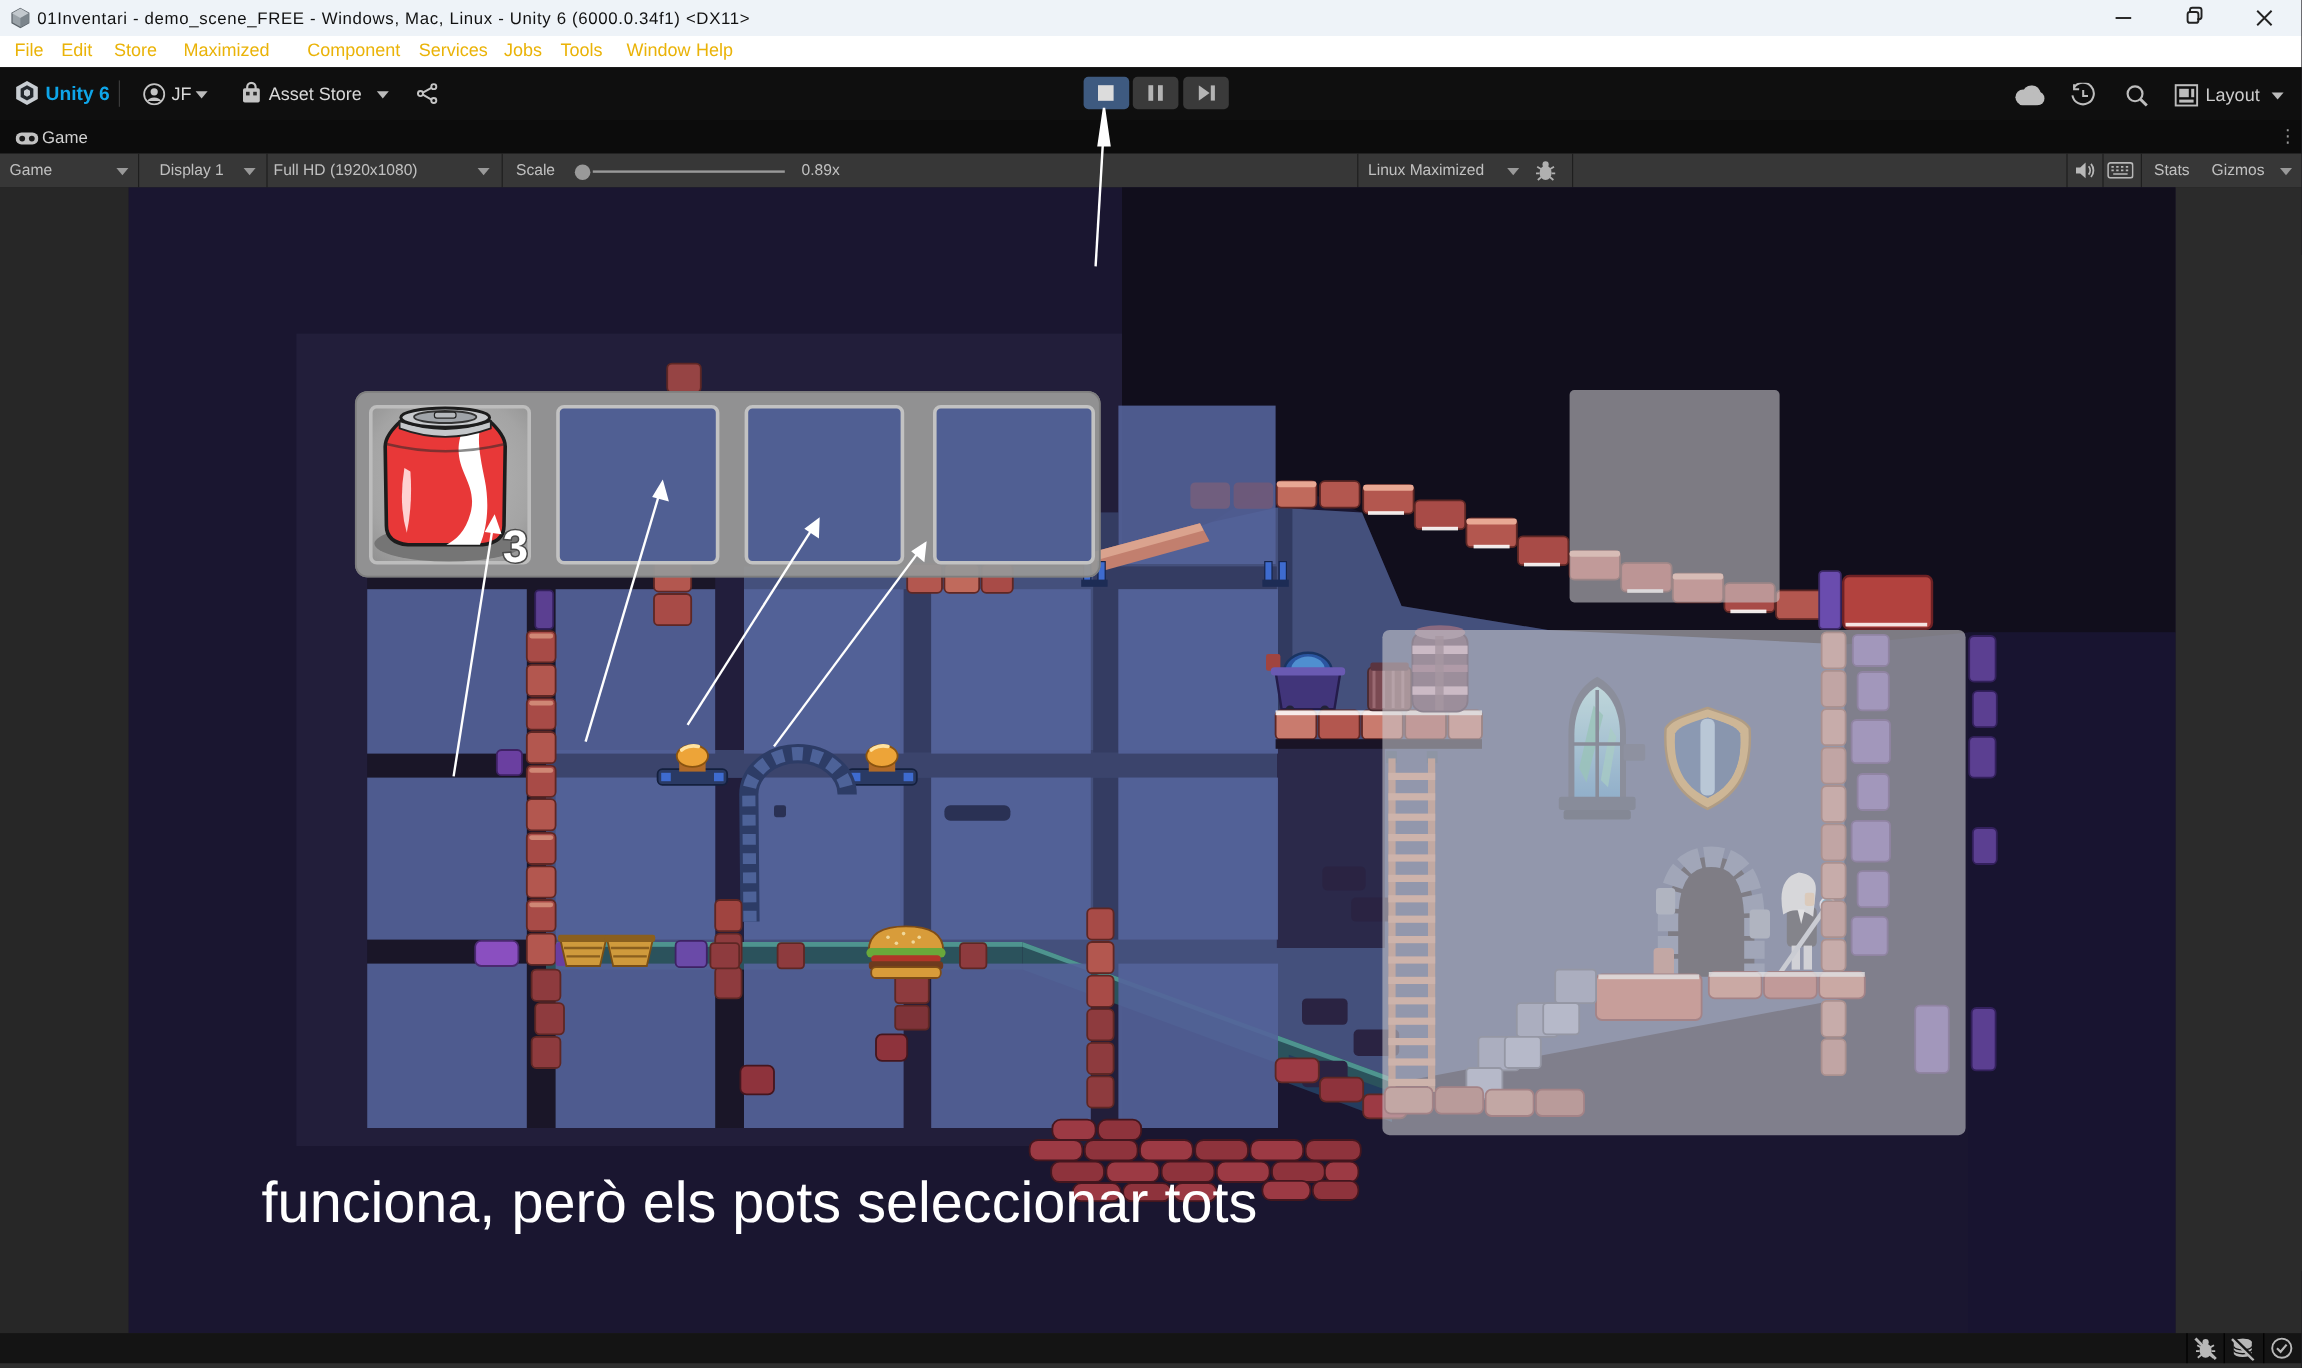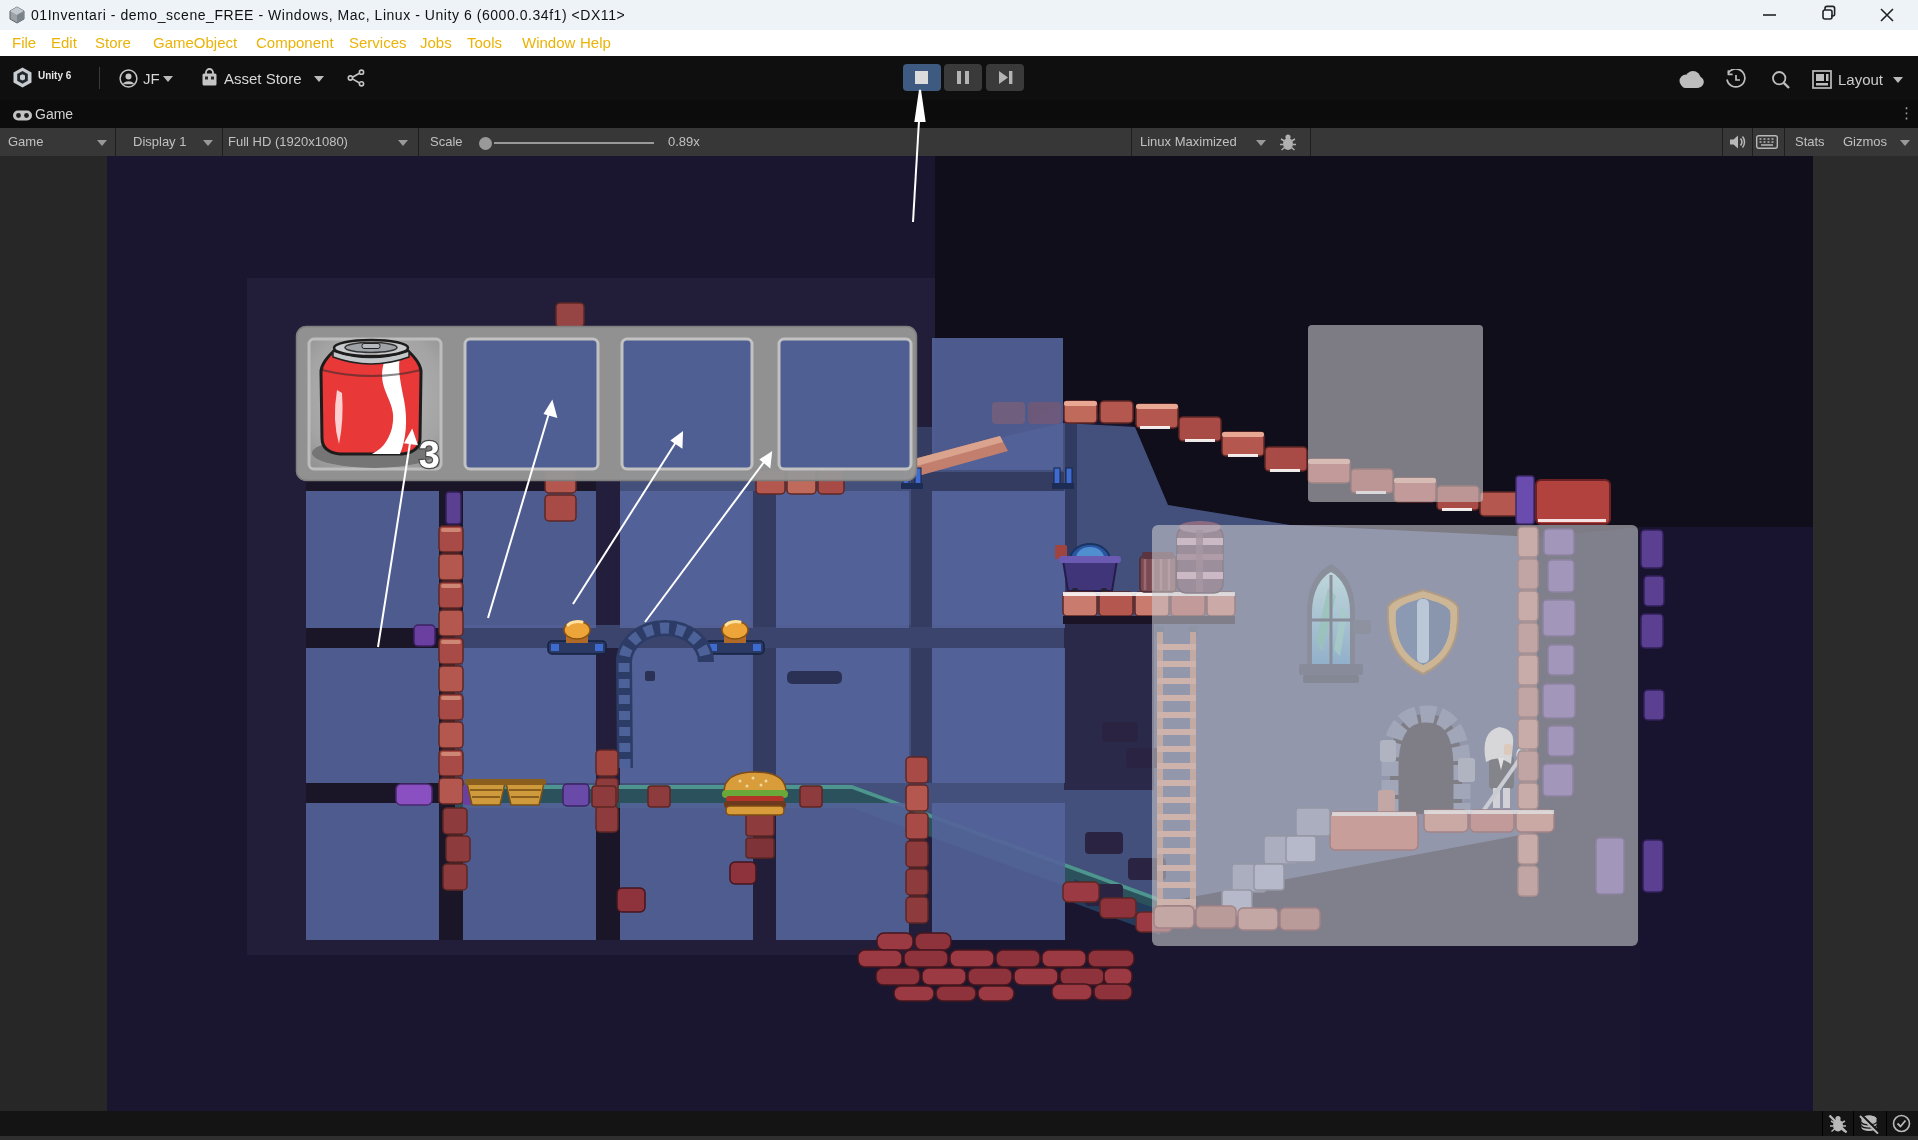--- a/index.html
+++ b/index.html
@@ -44,35 +44,35 @@
     <line x1="8" y1="15" x2="21" y2="15" stroke="#222" stroke-width="1.6"></line>
     <rect x="68" y="10" width="9" height="9" rx="2" fill="none" stroke="#222" stroke-width="1.6"></rect>
     <path d="M70 10 v-1.6 a2 2 0 0 1 2-2 h5.6 a2 2 0 0 1 2 2 v5.6 a2 2 0 0 1 -2 2 h-1.6" fill="none" stroke="#222" stroke-width="1.6"></path>
     <path d="M126 9 l12 12 M138 9 l-12 12" stroke="#222" stroke-width="1.6"></path>
   </svg>
 
   <div class="abs" id="menubar"></div>
   <span class="mitem" style="left:12px">File</span>
   <span class="mitem" style="left:51px">Edit</span>
   <span class="mitem" style="left:95px">Store</span>
-  <span class="mitem" style="left:153px">GameObject</span>
+  <span class="mitem" style="left:153px">Maximized</span>
   <span class="mitem" style="left:256px">Component</span>
   <span class="mitem" style="left:349px">Services</span>
   <span class="mitem" style="left:420px">Jobs</span>
   <span class="mitem" style="left:467px">Tools</span>
   <span class="mitem" style="left:522px">Window</span>
   <span class="mitem" style="left:580px">Help</span>
 
   <div class="abs" id="toolbar"></div>
   <svg class="abs" style="left:12px;top:67px" width="21" height="21" viewBox="0 0 21 21">
     <path d="M10.5 0.5 L19.5 5.5 L19.5 15.5 L10.5 20.5 L1.5 15.5 L1.5 5.5 Z" fill="#c8cdd2"></path>
     <path d="M10.5 4 L15.8 7 L15.8 13.8 L10.5 16.8 L5.2 13.8 L5.2 7 Z" fill="#23282d"></path>
     <path d="M10.5 7.2 L13 8.6 L13 12.2 L10.5 13.6 L8 12.2 L8 8.6 Z" fill="#c8cdd2"></path>
   </svg>
-  <div class="abs" style="left:38px;top:70px;font-size:10px;font-weight:bold;color:#e5e5e5">Unity 6</div>
+  <div class="abs" style="left:38px;top:70px;font-size:16px;font-weight:bold;color:#0ea5e9">Unity 6</div>
   <div class="abs" style="left:99px;top:67px;width:1px;height:22px;background:#3a3a3a"></div>
   <svg class="abs" style="left:119px;top:69px" width="19" height="19" viewBox="0 0 19 19">
     <circle cx="9.5" cy="9.5" r="8.4" fill="none" stroke="#c4c4c4" stroke-width="1.5"></circle>
     <circle cx="9.5" cy="7.5" r="3" fill="#c4c4c4"></circle>
     <path d="M3.6 15.2 a6.5 5.2 0 0 1 11.8 0" fill="#c4c4c4"></path>
   </svg>
   <div class="abs" style="left:143px;top:70px;font-size:15px;color:#d8d8d8">JF</div>
   <div class="abs tri" style="left:163px;top:76px;border-top-color:#bbb"></div>
   <svg class="abs" style="left:201px;top:68px" width="17" height="19" viewBox="0 0 17 19">
     <rect x="1.5" y="5.5" width="14" height="12" rx="1.5" fill="#c4c4c4"></rect>
@@ -602,20 +602,21 @@
       <text x="440" y="468" text-anchor="end" font-family="Liberation Sans" font-size="38" font-weight="bold" fill="#ffffff" stroke="#4a4a4a" stroke-width="2.5" paint-order="stroke">3</text>
     </g>
 
     <rect x="1308" y="325" width="175" height="177" rx="4" fill="#cbcbcf" fill-opacity="0.58"></rect>
     <rect x="1152" y="525" width="486" height="421" rx="6" fill="#cbcbcf" fill-opacity="0.58"></rect>
   </svg>
 
   <div class="abs" id="statusbar"></div>
   <div class="abs" id="statusbot"></div>
 
+  <div class="abs" id="caption">funciona, però els pots seleccionar tots</div>
 
   <div class="abs" style="left:1822px;top:1111px;width:1px;height:25px;background:#000"></div>
   <div class="abs" style="left:1853px;top:1111px;width:1px;height:25px;background:#000"></div>
   <div class="abs" style="left:1886px;top:1111px;width:1px;height:25px;background:#000"></div>
   <svg class="abs" style="left:1828px;top:1114px" width="20" height="20" viewBox="0 0 20 20">
     <ellipse cx="10" cy="11.5" rx="5" ry="6" fill="#b8b8b8"></ellipse>
     <circle cx="10" cy="4.5" r="2.6" fill="#b8b8b8"></circle>
     <path d="M3 7 L6.5 9 M17 7 L13.5 9 M2 12 L5 12 M18 12 L15 12 M3.5 17.5 L6.5 15 M16.5 17.5 L13.5 15" stroke="#b8b8b8" stroke-width="1.5"></path>
     <line x1="1.5" y1="1.5" x2="18.5" y2="18.5" stroke="#b8b8b8" stroke-width="2.4"></line>
   </svg>

